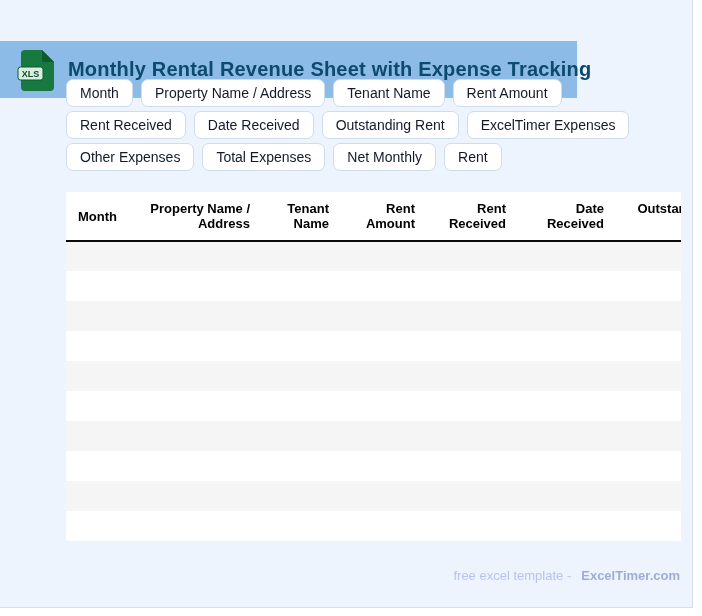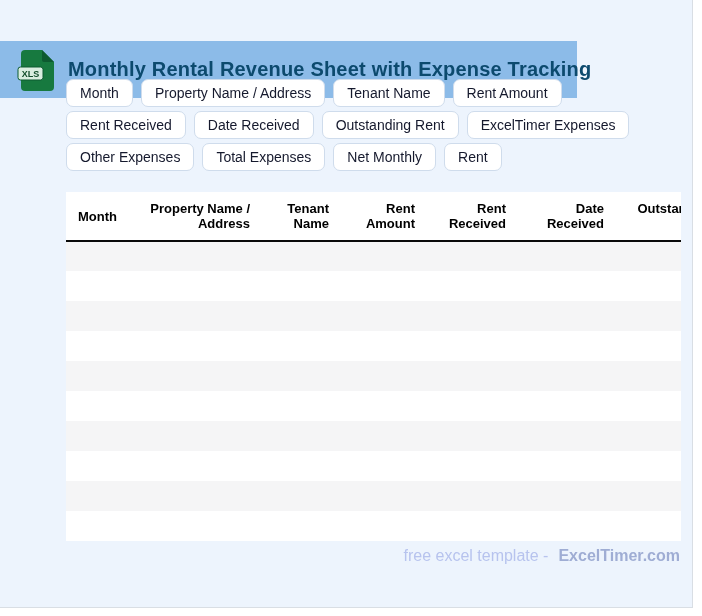--- a/index.html
+++ b/index.html
@@ -77,22 +77,22 @@
     vertical-align: middle;
   }
   thead th.al { text-align: left; padding-left: 12px; }
   thead th.ar { text-align: right; }
   tbody td { height: 30px; padding: 0 8px; }
   tbody tr:nth-child(odd)  td { background: #f5f5f6; }
   tbody tr:nth-child(even) td { background: #ffffff; }
 
   
   .footer {
-    position: absolute; right: 12px; top: 547px;
-    font-size: 16px;
+    position: absolute; right: 12px; top: 568px;
+    font-size: 13px;
     display: flex; align-items: center;
     white-space: nowrap;
   }
   .footer-label { color: #b7c3ee; font-weight: 400; }
   .footer-brand { color: #9fadd4; font-weight: 700; margin-left: 10px; text-decoration: none; cursor: pointer; }
 </style>
 </head>
 <body>
 
 <div class="card">

